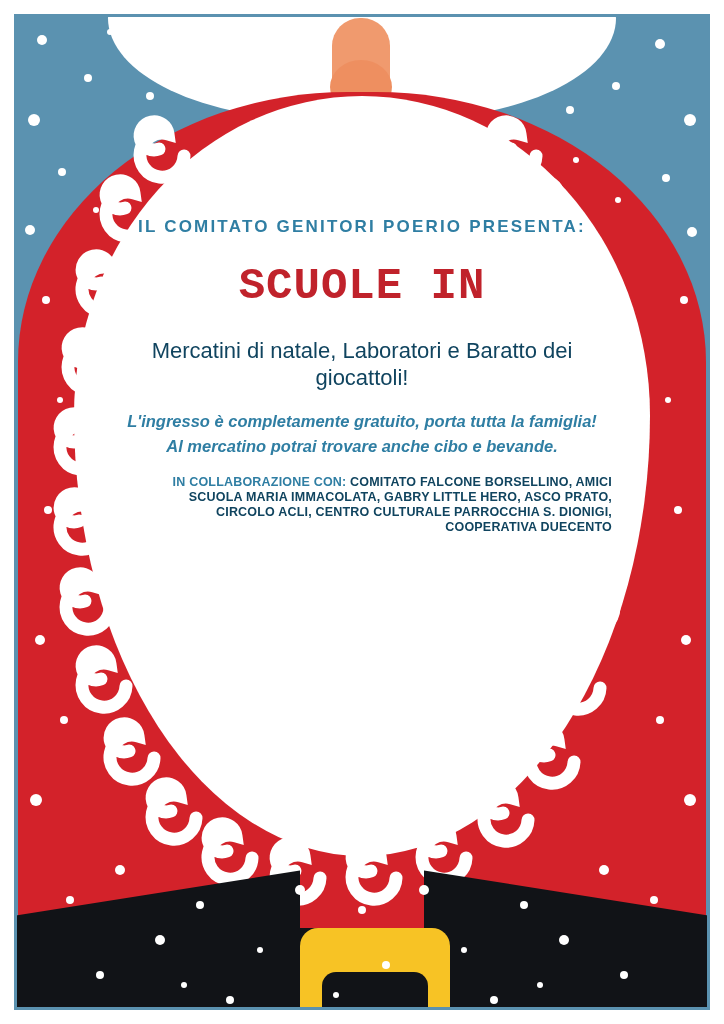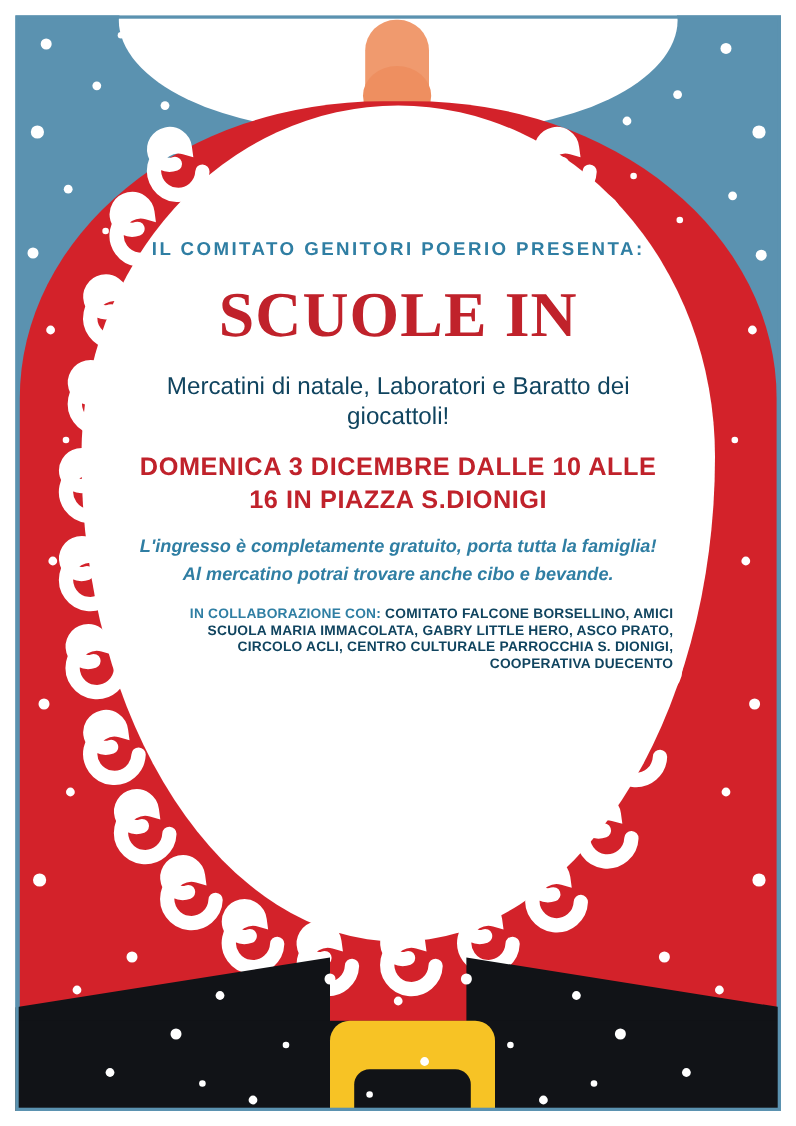--- a/index.html
+++ b/index.html
@@ -194,23 +194,23 @@
     color: #2f7ea3;
     font-weight: bold;
     font-size: 17px;
     letter-spacing: 2.2px;
     line-height: 28px;
     text-transform: uppercase;
     margin: 0 0 14px 0;
   }
   .title {
     color: #c0222b;
-    font-family: Liberation Serif, serif;
-    font-weight: bold;
-    font-size: 58px;
+    font-family: Liberation Mono, monospace;
+    font-weight: bold;
+    font-size: 44px;
     line-height: 62px;
     letter-spacing: 1px;
     text-transform: uppercase;
     margin: 10px 0 20px 0;
   }
   .subtitle {
     color: #10445f;
     font-weight: normal;
     font-size: 22px;
     line-height: 27px;
@@ -360,21 +360,20 @@
 
   <div class="content">
     <div class="presenta">IL COMITATO GENITORI POERIO PRESENTA:</div>
 
     <div class="title">
       <div>SCUOLE IN</div>
     </div>
 
     <div class="subtitle">Mercatini di natale, Laboratori e Baratto dei giocattoli!</div>
 
-    <div class="date">DOMENICA 3 DICEMBRE DALLE 10 ALLE 16 IN PIAZZA S.DIONIGI</div>
 
     <div class="info">L'ingresso è completamente gratuito, porta tutta la famiglia! Al mercatino potrai trovare anche cibo e bevande.</div>
 
     <div class="collab">
       <span class="lead">IN COLLABORAZIONE CON:</span><span> COMITATO FALCONE BORSELLINO, AMICI SCUOLA MARIA IMMACOLATA, GABRY LITTLE HERO, ASCO PRATO, CIRCOLO ACLI, CENTRO CULTURALE PARROCCHIA S. DIONIGI, COOPERATIVA DUECENTO</span>
     </div>
   </div>
 
   <div class="frame"></div>
   <div class="frame-inner"></div>

